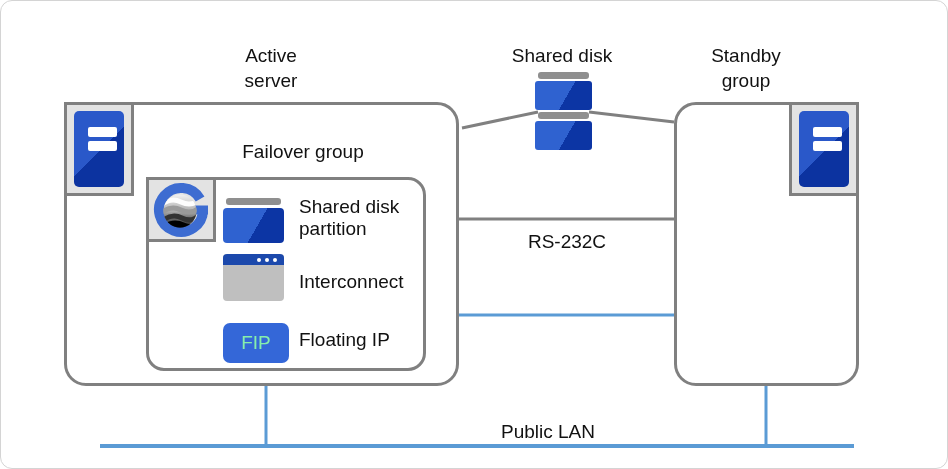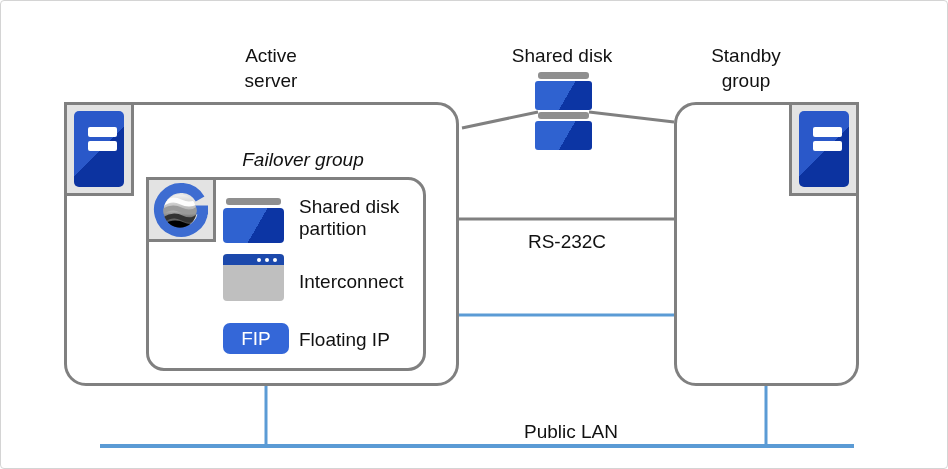--- a/index.html
+++ b/index.html
@@ -7,21 +7,21 @@
     padding: 0;
     background: #ffffff;
     font-family: "Liberation Sans", sans-serif;
   }
   .canvas {
     position: relative;
     width: 948px;
     height: 469px;
     background: #ffffff;
     border: 1px solid #d4d4d4;
-    border-radius: 4px;
+    border-radius: 12px;
     box-sizing: border-box;
     overflow: hidden;
   }
   .lines {
     position: absolute;
     left: 0; top: 0;
     width: 948px; height: 469px;
     pointer-events: none;
   }
   .lbl {
@@ -115,24 +115,24 @@
     border-radius: 50%;
     background: #ffffff;
   }
   .app-dot.d1 { right: 23px; }
   .app-dot.d2 { right: 15px; }
   .app-dot.d3 { right: 7px; }
   
   .fip-badge {
     position: absolute;
     left: 222px; top: 322px;
-    width: 66px; height: 31px;
+    width: 66px; height: 40px;
     border-radius: 7px;
     background: #3467d8;
-    color: #ffffff;
+    color: #86efac;
     font-size: 19px;
     display: flex;
     align-items: center;
     justify-content: center;
   }
   .logo-frame {
     left: 145px; top: 176px;
     width: 70px; height: 65px;
     display: flex;
     align-items: center;
@@ -178,21 +178,21 @@
     </div>
   </div>
 
   <div class="icon-frame server-frame" style="left:788px; top:101px;">
     <div class="server-body">
       <div class="server-slot s1"></div>
       <div class="server-slot s2"></div>
     </div>
   </div>
 
-  <div class="lbl" style="left:222px; top:146px; width:160px;font-style:italic;">Failover group</div>
+  <div class="lbl" style="left:222px; top:138px; width:160px;">Failover group</div>
 
   <div class="box group-box" style="left:145px; top:176px; width:280px; height:194px;"></div>
 
   <div class="icon-frame logo-frame">
     <svg width="56" height="56" viewBox="0 0 56 56">
       <defs>
         <linearGradient id="sphereGrad" x1="0" y1="0" x2="0" y2="1">
           <stop offset="0" stop-color="#f2f2f2"></stop>
           <stop offset="0.5" stop-color="#b0b0b0"></stop>
           <stop offset="1" stop-color="#1a1a1a"></stop>
@@ -225,15 +225,15 @@
     <div class="app-dot d1"></div>
     <div class="app-dot d2"></div>
     <div class="app-dot d3"></div>
   </div>
   <div class="lbl left" style="left:298px; top:268px; width:135px;">Interconnect</div>
 
   <div class="fip-badge">FIP</div>
   <div class="lbl left" style="left:298px; top:326px; width:135px;">Floating IP</div>
 
   <div class="lbl" style="left:496px; top:228px; width:140px;text-align:center;">RS-232C</div>
-  <div class="lbl" style="left:500px; top:418px; width:140px;">Public LAN</div>
+  <div class="lbl" style="left:477px; top:418px; width:140px;">Public LAN</div>
 
 </div>
 
 </body></html>

